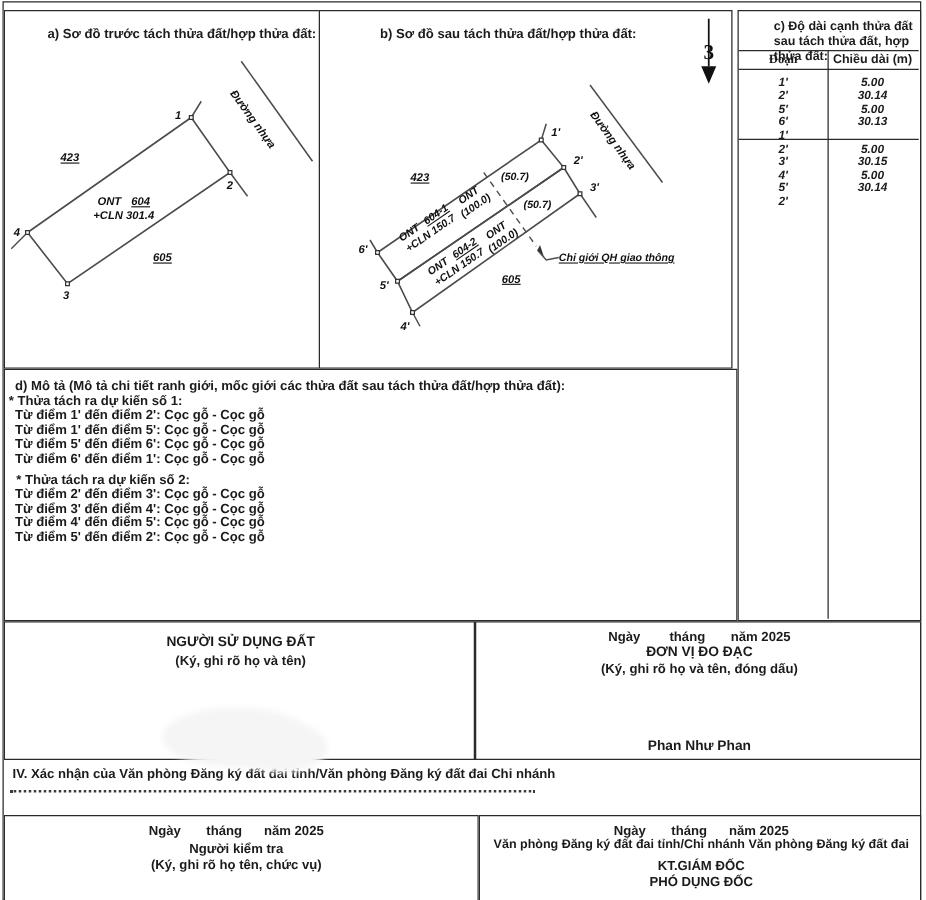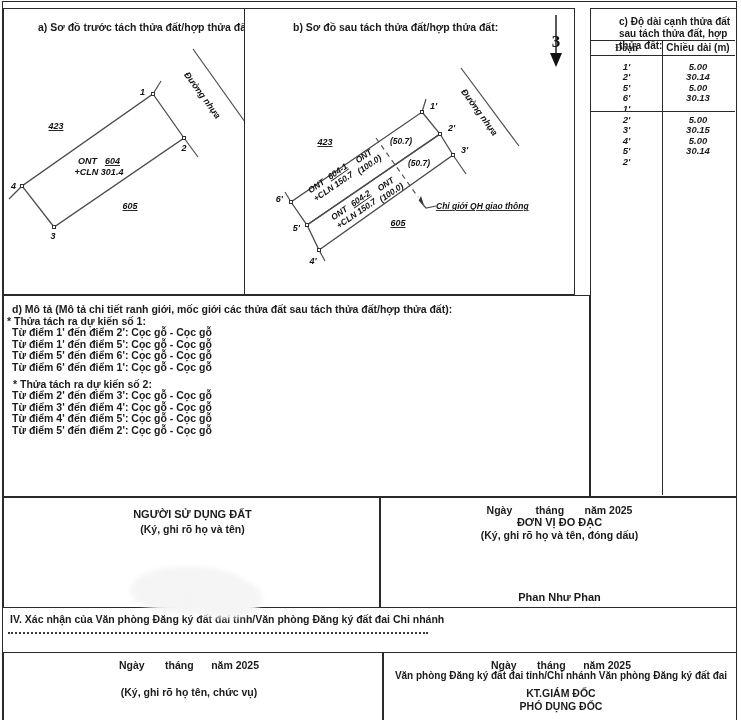--- a/index.html
+++ b/index.html
@@ -67,21 +67,21 @@
       <text class="lbl9" x="12" y="180" text-anchor="end">4</text>
 
       <text class="lbl9 und" x="52" y="120" text-anchor="middle">423</text>
       <text class="lbl9 und" x="126" y="200" text-anchor="middle">605</text>
 
       <text class="lbl9" x="95" y="155" text-anchor="middle"><tspan>ONT</tspan><tspan dx="8" class="und">604</tspan></text>
       <text class="lbl9" x="95" y="166" text-anchor="middle">+CLN 301.4</text>
     </svg>
   </div>
 
-  <div class="box" style="left:244px;top:8px;width:331px;height:287px;">
+  <div class="box" style="left:255px;top:8px;width:331px;height:287px;">
     <div class="abs ttl" style="left:48px;top:12px;">b) Sơ đồ sau tách thửa đất/hợp thửa đất:</div>
     <svg width="331" height="287" viewBox="0 0 331 287">
 
       <g>
         <line class="thin" x1="311" y1="6" x2="311" y2="44" style="stroke:#111;stroke-width:1.4;"></line>
         <text x="311" y="38" text-anchor="middle" style="font-family:'Liberation Serif',serif;font-size:17px;font-weight:bold;fill:#111;">3</text>
         <polygon points="305,44 317,44 311,58" fill="#111"></polygon>
       </g>
 
       <line class="thin" x1="216" y1="59" x2="274" y2="137"></line>
@@ -242,20 +242,21 @@
     <div class="abs ctr" style="left:0;top:18px;width:357px;font-size:11px;">ĐƠN VỊ ĐO ĐẠC</div>
     <div class="abs ctr" style="left:0;top:31px;width:357px;">(Ký, ghi rõ họ và tên, đóng dấu)</div>
     <div class="abs ctr" style="left:0;top:93px;width:357px;font-size:11px;">Phan Như Phan</div>
   </div>
 
   <div class="abs sig" style="left:10px;top:613px;font-size:10.5px;">IV. Xác nhận của Văn phòng Đăng ký đất đai tỉnh/Văn phòng Đăng ký đất đai Chi nhánh</div>
   <div class="dotline" style="left:8px;top:632px;width:420px;"></div>
 
   <div class="box sig" style="left:3px;top:652px;width:380px;height:70px;">
     <div class="abs ctr pre" style="left:0;top:6px;width:370px;">Ngày       tháng      năm 2025</div>
+    <div class="abs ctr" style="left:0;top:20px;width:370px;">Người kiểm tra</div>
     <div class="abs ctr" style="left:0;top:33px;width:370px;">(Ký, ghi rõ họ tên, chức vụ)</div>
   </div>
   <div class="box sig" style="left:383px;top:652px;width:354px;height:70px;">
     <div class="abs ctr pre" style="left:0;top:6px;width:354px;">Ngày       tháng      năm 2025</div>
     <div class="abs ctr" style="left:0;top:17px;width:354px;font-size:10px;">Văn phòng Đăng ký đất đai tỉnh/Chi nhánh Văn phòng Đăng ký đất đai</div>
     <div class="abs ctr" style="left:0;top:34px;width:354px;">KT.GIÁM ĐỐC</div>
     <div class="abs ctr" style="left:0;top:47px;width:354px;">PHÓ DỤNG ĐỐC</div>
   </div>
 
 </div>

